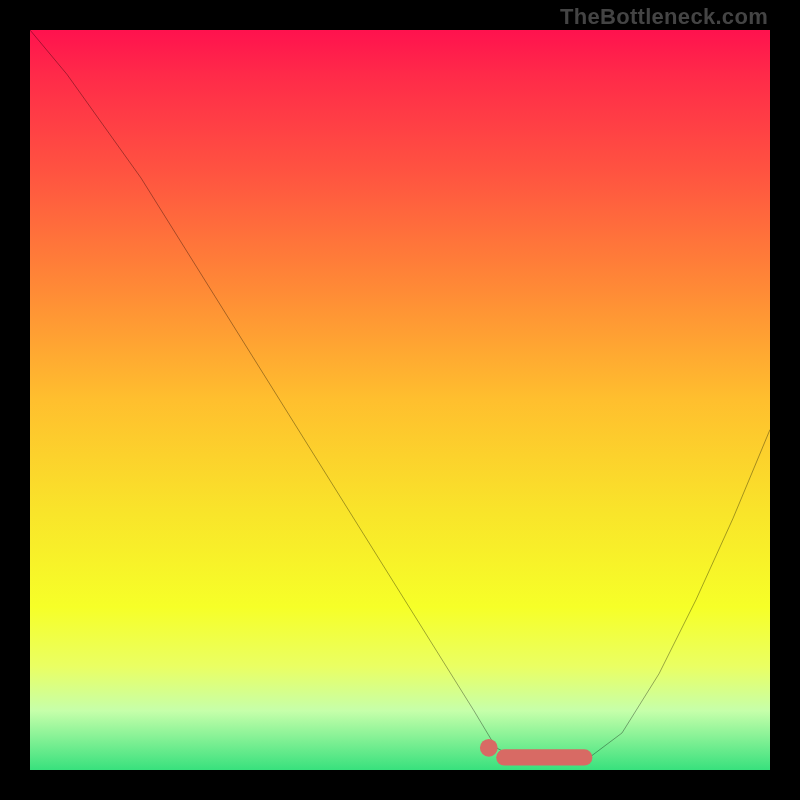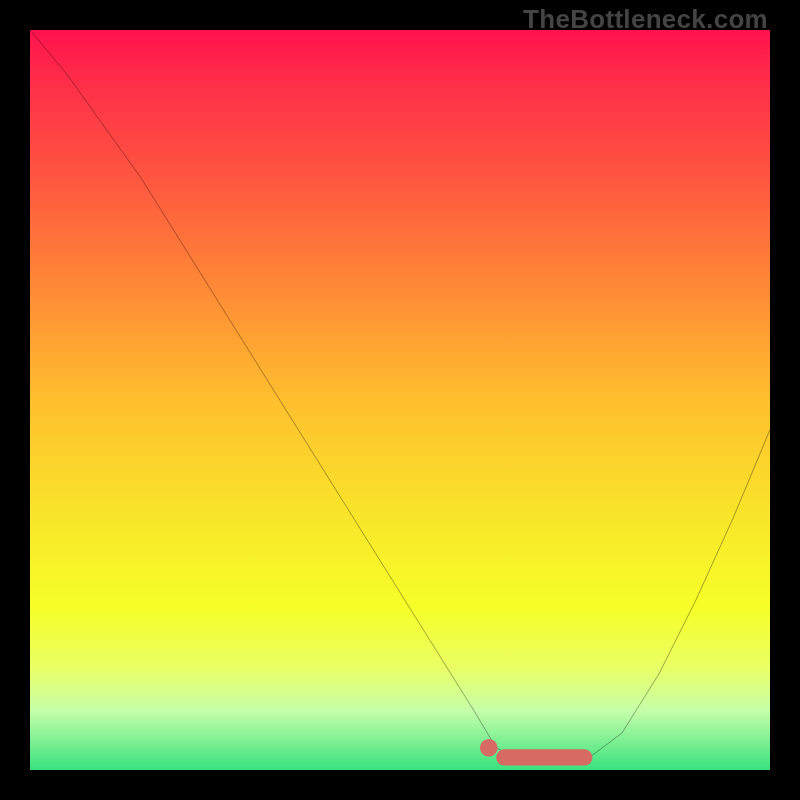--- a/index.html
+++ b/index.html
@@ -48,21 +48,21 @@
     position: absolute;
     inset: 0;
     width: 740px;
     height: 740px;
   }
   .watermark {
     position: absolute;
     top: 4px;
     right: 32px;
     color: #444444;
-    font-size: 26px;
+    font-size: 22px;
     font-weight: 600;
     letter-spacing: 0.3px;
   }
 </style>
 </head>
 <body>
 
 <div class="frame">
 
   <div class="watermark">TheBottleneck.com</div>

